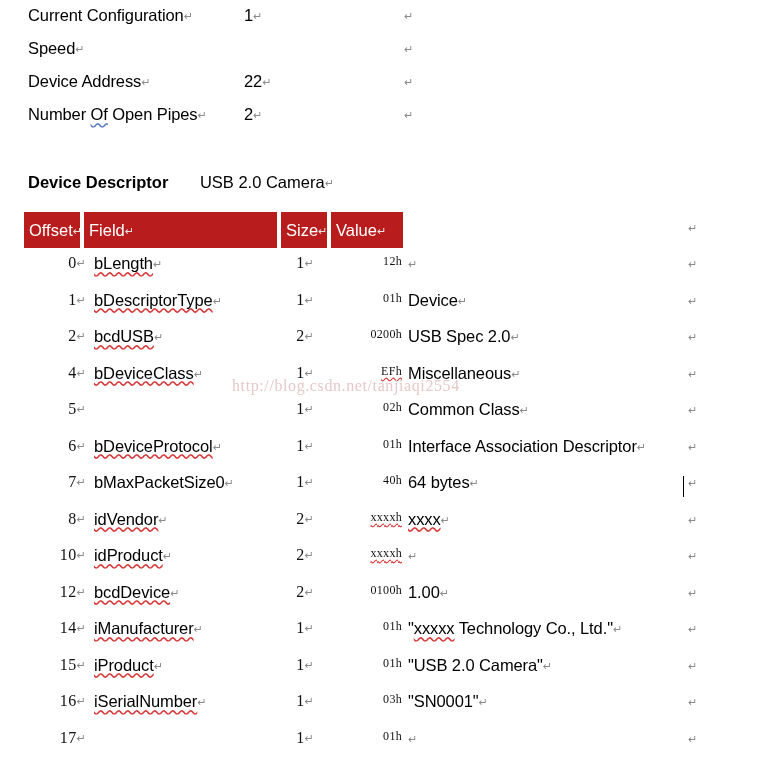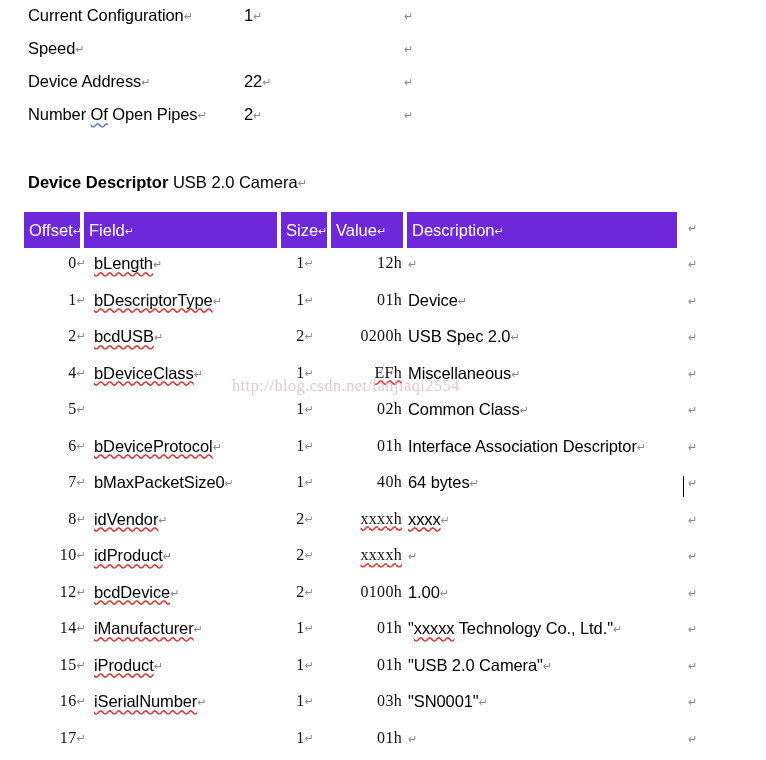--- a/index.html
+++ b/index.html
@@ -67,38 +67,38 @@
 
   
   #section-head {
     position: absolute;
     left: 28px;
     top: 173px;
     font-size: 16.5px;
     white-space: nowrap;
   }
   #section-head b { font-weight: bold; }
-  .sh-sub { font-weight: normal; }
+  .sh-sub { font-weight: normal; margin-left: 27px; }
 
   
   #desc-table {
     position: absolute;
     left: 24px;
     top: 212px;
     width: 700px;
   }
   .thead {
     position: relative;
     height: 36px;
   }
   .th {
     position: absolute;
     top: 0;
     height: 36px;
-    background: #6d28d9;
+    background: #b91c1c;
     color: #ffffff;
     font-size: 16.5px;
     line-height: 36px;
     box-sizing: border-box;
     padding-left: 5px;
     white-space: nowrap;
     overflow: hidden;
   }
   .th .pilcrow { color: #e4e4e4; }
 
@@ -155,21 +155,21 @@
     color: #111;
     letter-spacing: 0.3px;
   }
   .c-value {
     position: absolute;
     left: 300px;
     width: 78px;
     top: 6px;
     text-align: right;
     font-family: "Liberation Serif", serif;
-    font-size: 16px;
+    font-size: 12px;
     color: #111;
     letter-spacing: 0.3px;
     white-space: nowrap;
   }
   .c-value .w {
     text-decoration: underline wavy #d83b3b;
     text-decoration-skip-ink: none;
     text-underline-offset: 2px;
   }
   .c-desc {
@@ -244,21 +244,20 @@
 <div id="section-head">
   <b>Device Descriptor</b><span class="sh-sub"> <span>USB 2.0 Camera</span></span><span class="pilcrow"> ↵</span>
 </div>
 
 <div id="desc-table">
   <div class="thead">
       <div class="th th-offset"><span>Offset</span><span class="pilcrow"> ↵</span></div>
       <div class="th th-field"><span>Field</span><span class="pilcrow"> ↵</span></div>
       <div class="th th-size"><span>Size</span><span class="pilcrow"> ↵</span></div>
       <div class="th th-value"><span>Value</span><span class="pilcrow"> ↵</span></div>
-      <div class="th th-description"><span>Description</span><span class="pilcrow"> ↵</span></div>
       <span class="thead-pilcrow">↵</span>
     </div>
   <div id="tbody">
       <div class="trow">
         <div class="c-offset"><span>0</span><span class="pilcrow"> ↵</span></div>
         <div class="c-field"><span class="w">bLength</span><span class="pilcrow"> ↵</span></div>
         <div class="c-size"><span>1</span><span class="pilcrow"> ↵</span></div>
         <div class="c-value"><span>12h</span></div>
         <div class="c-desc"><span class="pilcrow"> ↵</span></div>
         <span class="c-end">↵</span>

